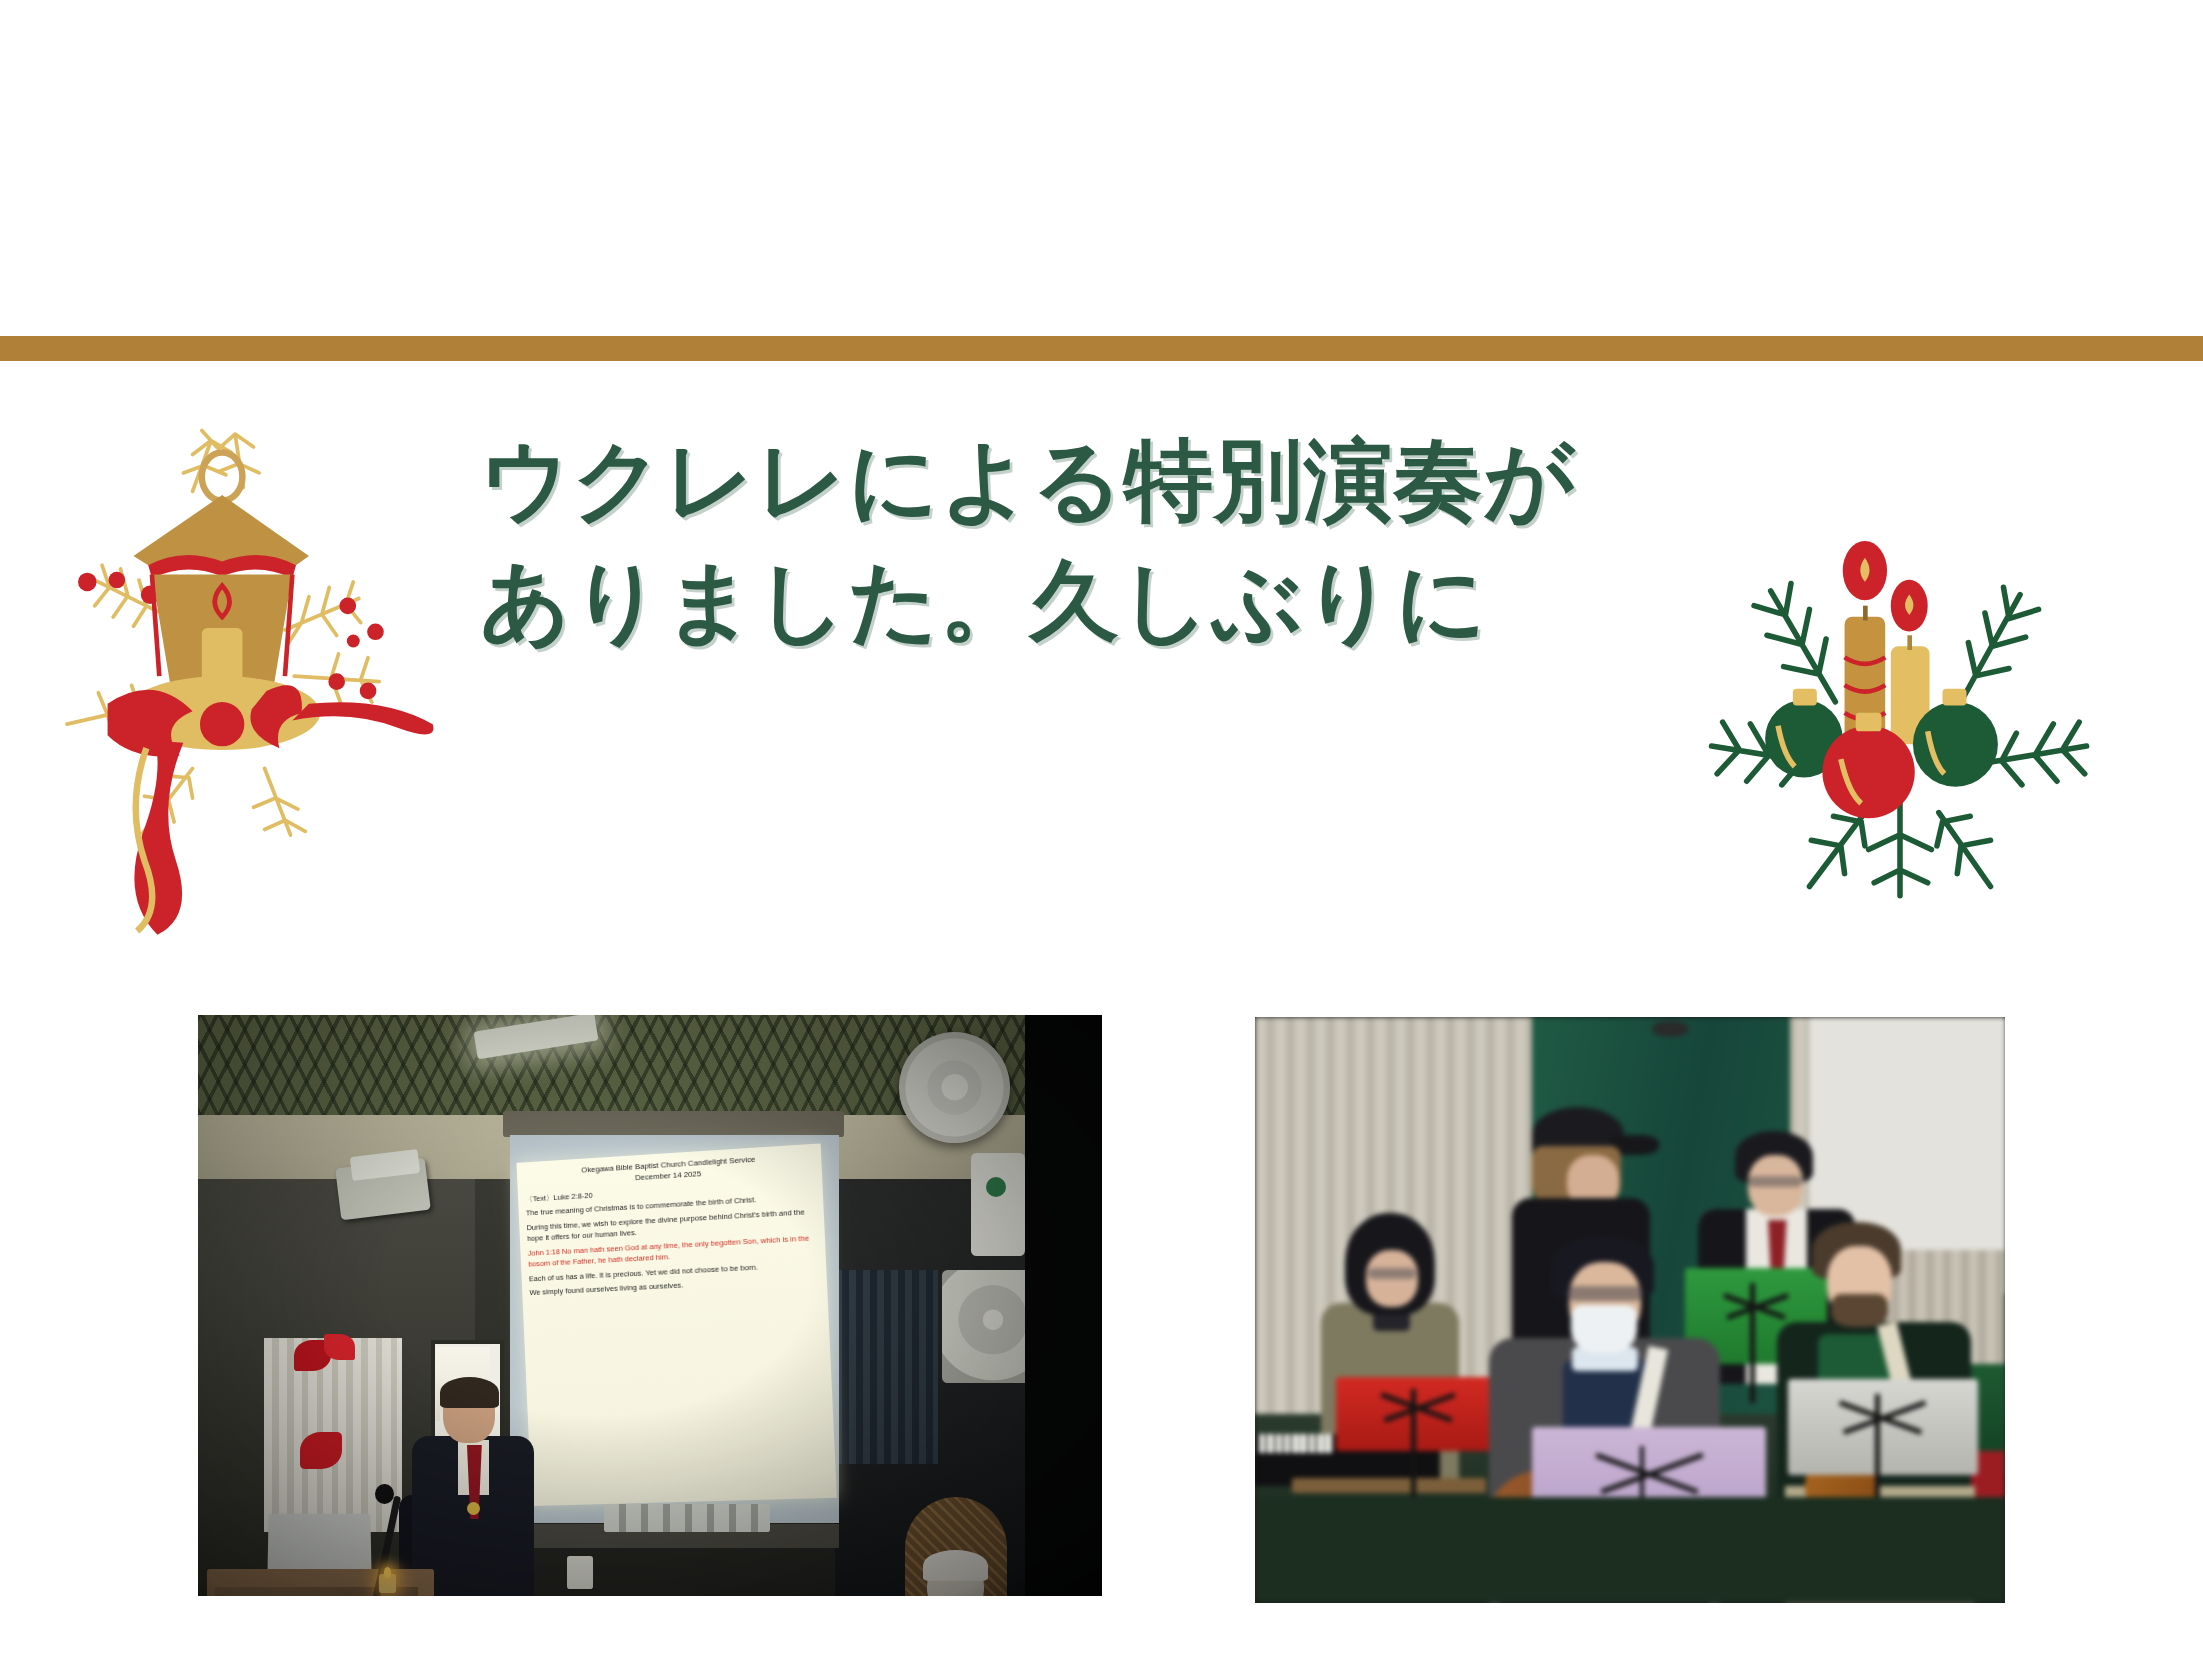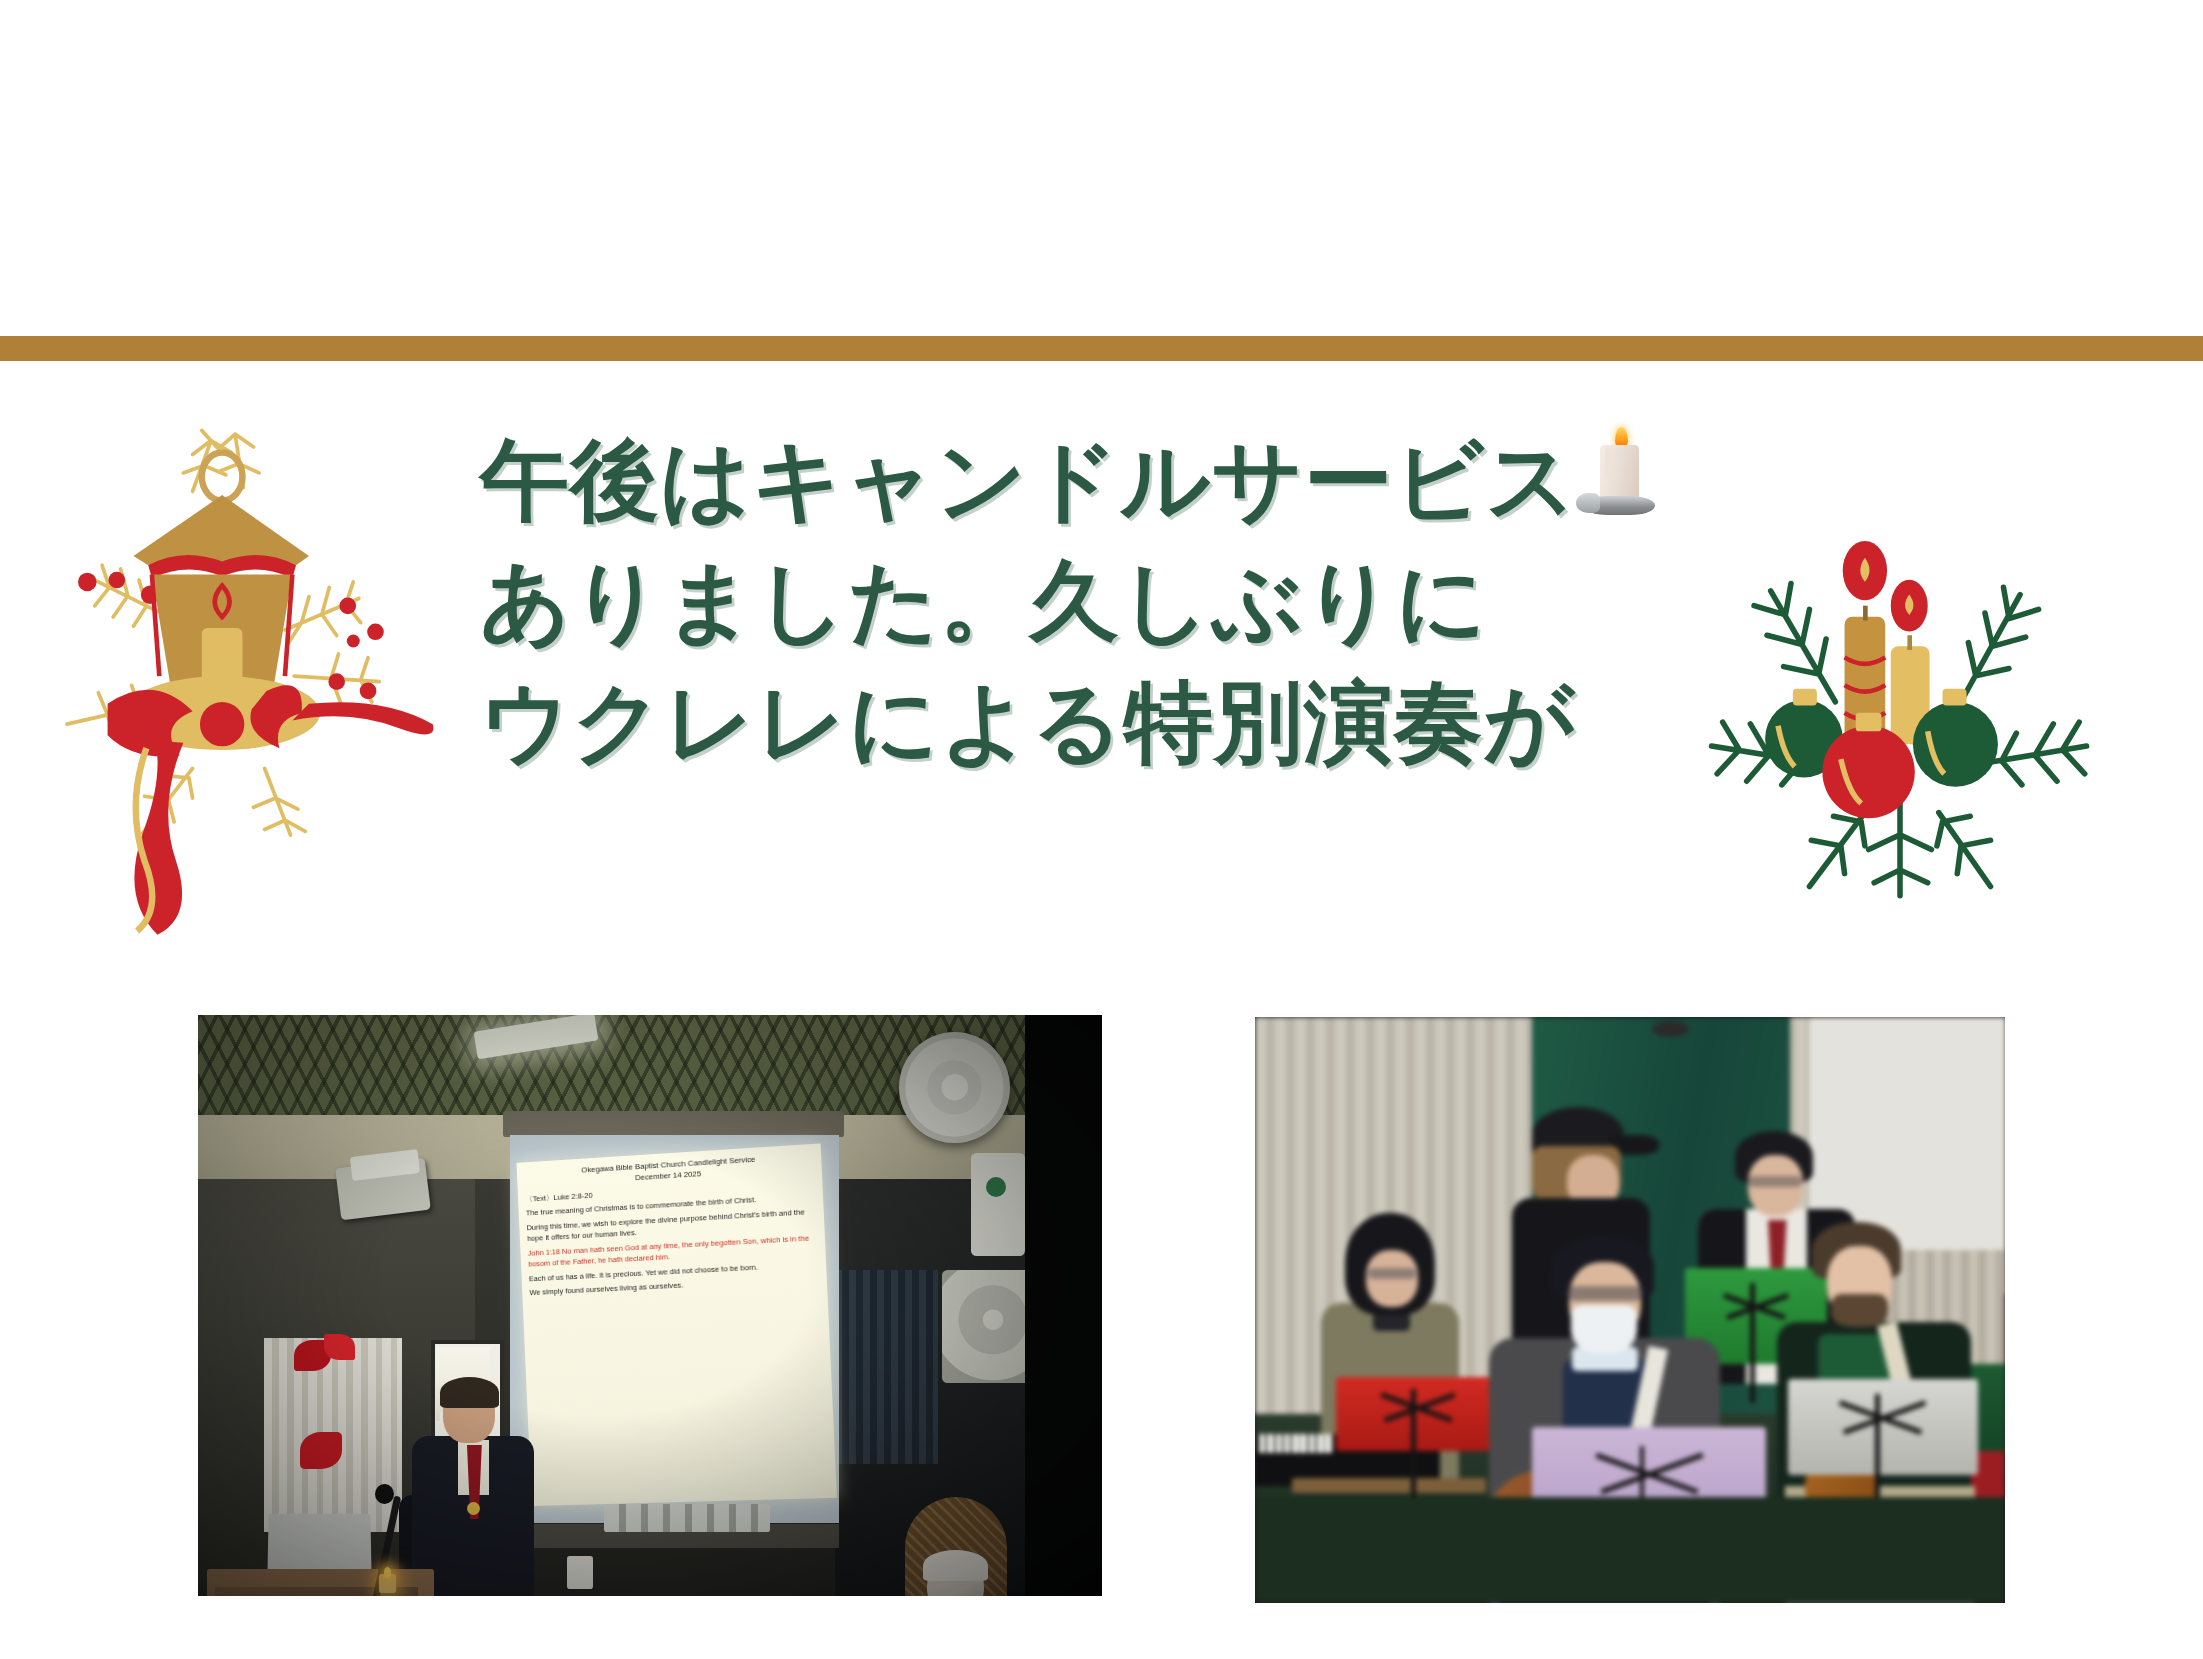--- a/index.html
+++ b/index.html
@@ -362,25 +362,22 @@
       <circle cx="270" cy="246" r="46" fill="#1D5A36"></circle>
       <rect x="256" y="186" width="26" height="18" rx="4" fill="#E3BE62"></rect>
       <path d="M240 232 q6 34 18 46" stroke="#E3BE62" stroke-width="6" fill="none"></path>
       <circle cx="176" cy="276" r="50" fill="#CC2229"></circle>
       <rect x="162" y="212" width="28" height="20" rx="4" fill="#E3BE62"></rect>
       <path d="M146 262 q8 36 22 48" stroke="#E3BE62" stroke-width="6" fill="none"></path>
     </svg>
   </div>
 
   <div class="body-block">
-    <div class="body-line">
-      <span>午後はキャンドルサービス</span><span class="candle-emoji"><span class="cnd-flame"></span><span class="cnd-body"></span><span class="cnd-holder"></span></span>
-    </div>
+    <div class="body-line">ウクレレによる特別演奏が</div>
     <div class="body-line">ありました。久しぶりに</div>
-    <div class="body-line">ウクレレによる特別演奏が</div>
   </div>
 
   <div class="photo photo-left">
     <div class="scene">
       <div class="ph L-wallL"></div>
       <div class="ph L-wallmid"></div>
       <div class="ph L-wallR"></div>
       <div class="ph L-ceilwhite"></div>
       <div class="ph L-ceiling"></div>
       <div class="ph L-tube"></div>

